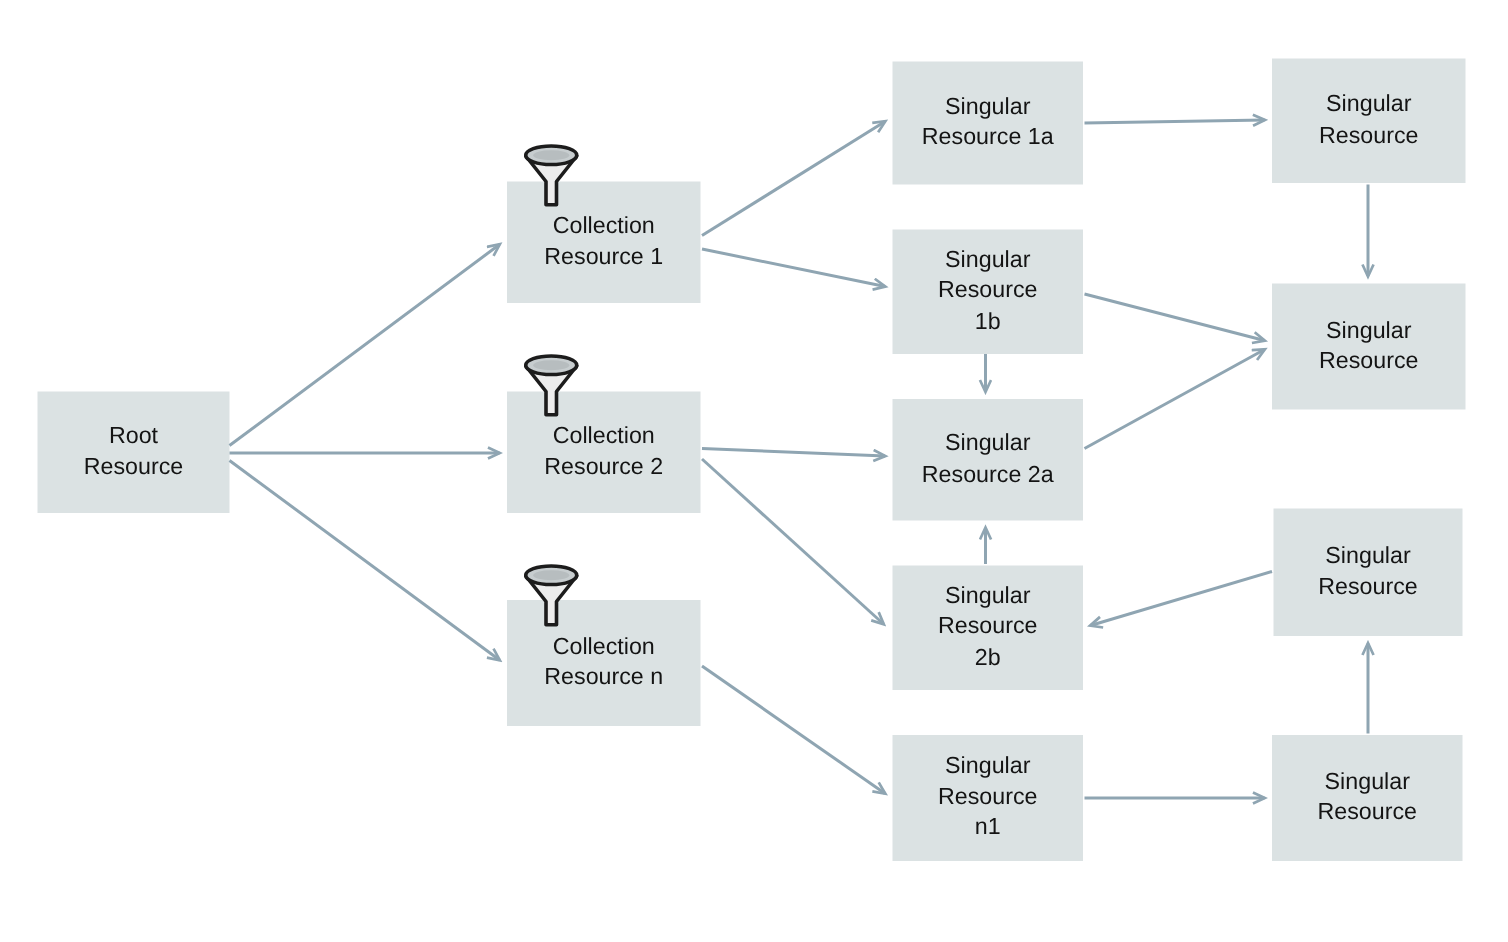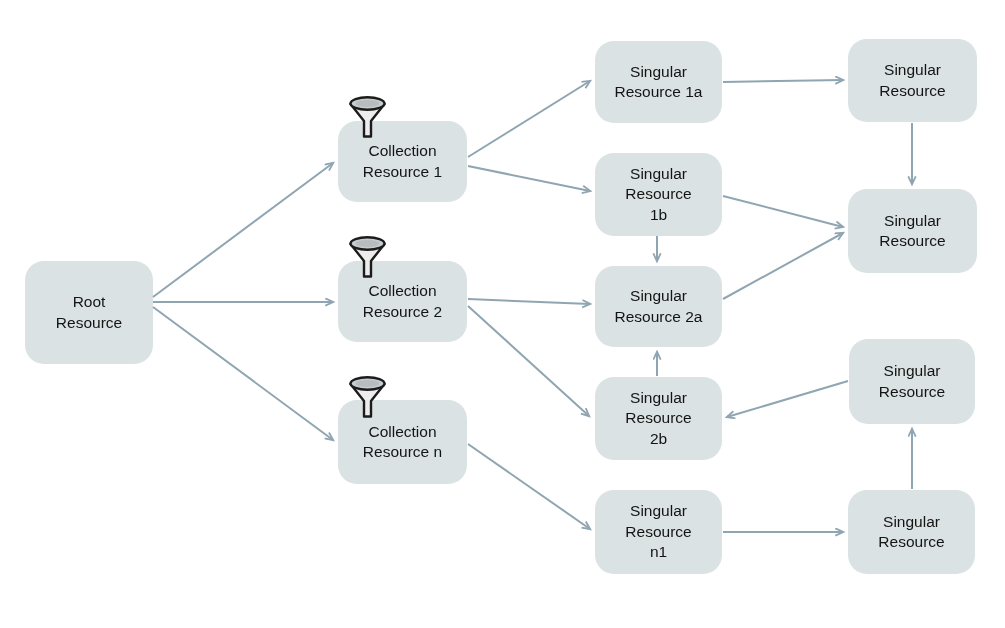--- a/index.html
+++ b/index.html
@@ -14,36 +14,35 @@
     position:absolute;
     background:#dbe2e3;
     color:#141414;
     display:flex;
     align-items:center;
     justify-content:center;
     text-align:center;
     font-size:15.5px;
     line-height:1.32;
     white-space:pre-line;
-    border-radius:19px;
   }
   svg.overlay{
     position:absolute;
     left:0;top:0;
     width:1005px;height:628px;
     pointer-events:none;
   }
   .edge{stroke:#8fa5b2;stroke-width:2;fill:none;}
 </style>
 </head>
 <body>
 
 <div class="canvas">
 
-  <div class="node" style="left:25px;top:261px;width:128px;height:103px;">Root
+  <div class="node" style="left:25px;top:261px;width:128px;height:81px;">Root
 Resource</div>
 
   <div class="node" style="left:338px;top:121px;width:129px;height:81px;">Collection
 Resource 1</div>
 
   <div class="node" style="left:338px;top:261px;width:129px;height:81px;">Collection
 Resource 2</div>
 
   <div class="node" style="left:338px;top:400px;width:129px;height:84px;">Collection
 Resource n</div>

